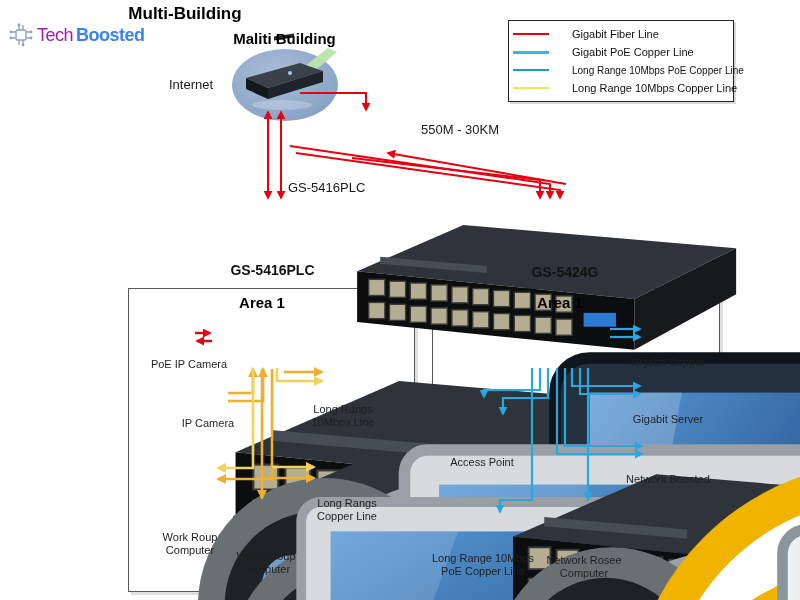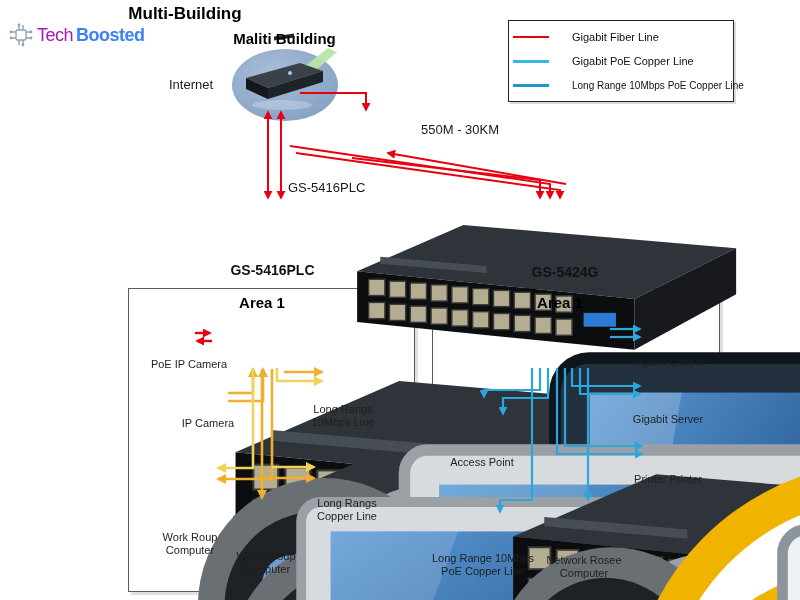--- a/index.html
+++ b/index.html
@@ -293,29 +293,33 @@
     <div class="leg-label">Gigabit Fiber Line</div>
   </div>
   <div class="leg-row">
     <div class="leg-swatch" style="background: rgb(60, 180, 229);"></div>
     <div class="leg-label">Gigabit PoE Copper Line</div>
   </div>
   <div class="leg-row">
     <div class="leg-swatch" style="background: rgb(37, 150, 204);"></div>
     <div class="leg-label small">Long Range 10Mbps PoE Copper Line</div>
   </div>
+  <div class="leg-row">
+    <div class="leg-swatch" style="background: rgb(236, 232, 78);"></div>
+    <div class="leg-label">Long Range 10Mbps Copper Line</div>
+  </div>
 </div>
 
 <div class="lbl area-title" style="left:212px;top:294px;width:100px;">Area 1</div>
 <div class="lbl" style="left:133px;top:358px;width:112px;">PoE IP Camera</div>
 <div class="lbl" style="left:168px;top:417px;width:80px;">IP Camera</div>
 <div class="lbl" style="left:303px;top:403px;width:80px;">Long Rangs 10Mbps Line</div>
 <div class="lbl" style="left:150px;top:503px;width:80px;margin-top:28px;">Work Roup Computer</div>
 <div class="lbl" style="left:224px;top:550px;width:84px;">Work Group Computer</div>
 <div class="lbl" style="left:306px;top:497px;width:82px;">Long Rangs Copper Line</div>
 
 <div class="lbl area-title" style="left:510px;top:294px;width:100px;">Area 1</div>
 <div class="lbl" style="left:613px;top:356px;width:110px;">Gigabit Copper</div>
 <div class="lbl" style="left:613px;top:413px;width:110px;">Gigabit Server</div>
-<div class="lbl" style="left:613px;top:473px;width:110px;">Printer Printer</div>
+<div class="lbl" style="left:613px;top:473px;width:110px;">Network Boosted</div>
 <div class="lbl" style="left:438px;top:456px;width:88px;">Access Point</div>
 <div class="lbl" style="left:424px;top:552px;width:118px;">Long Range 10Mbps PoE Copper Line</div>
 <div class="lbl" style="left:534px;top:554px;width:100px;">Network Rosee Computer</div>
 
 </body></html>

